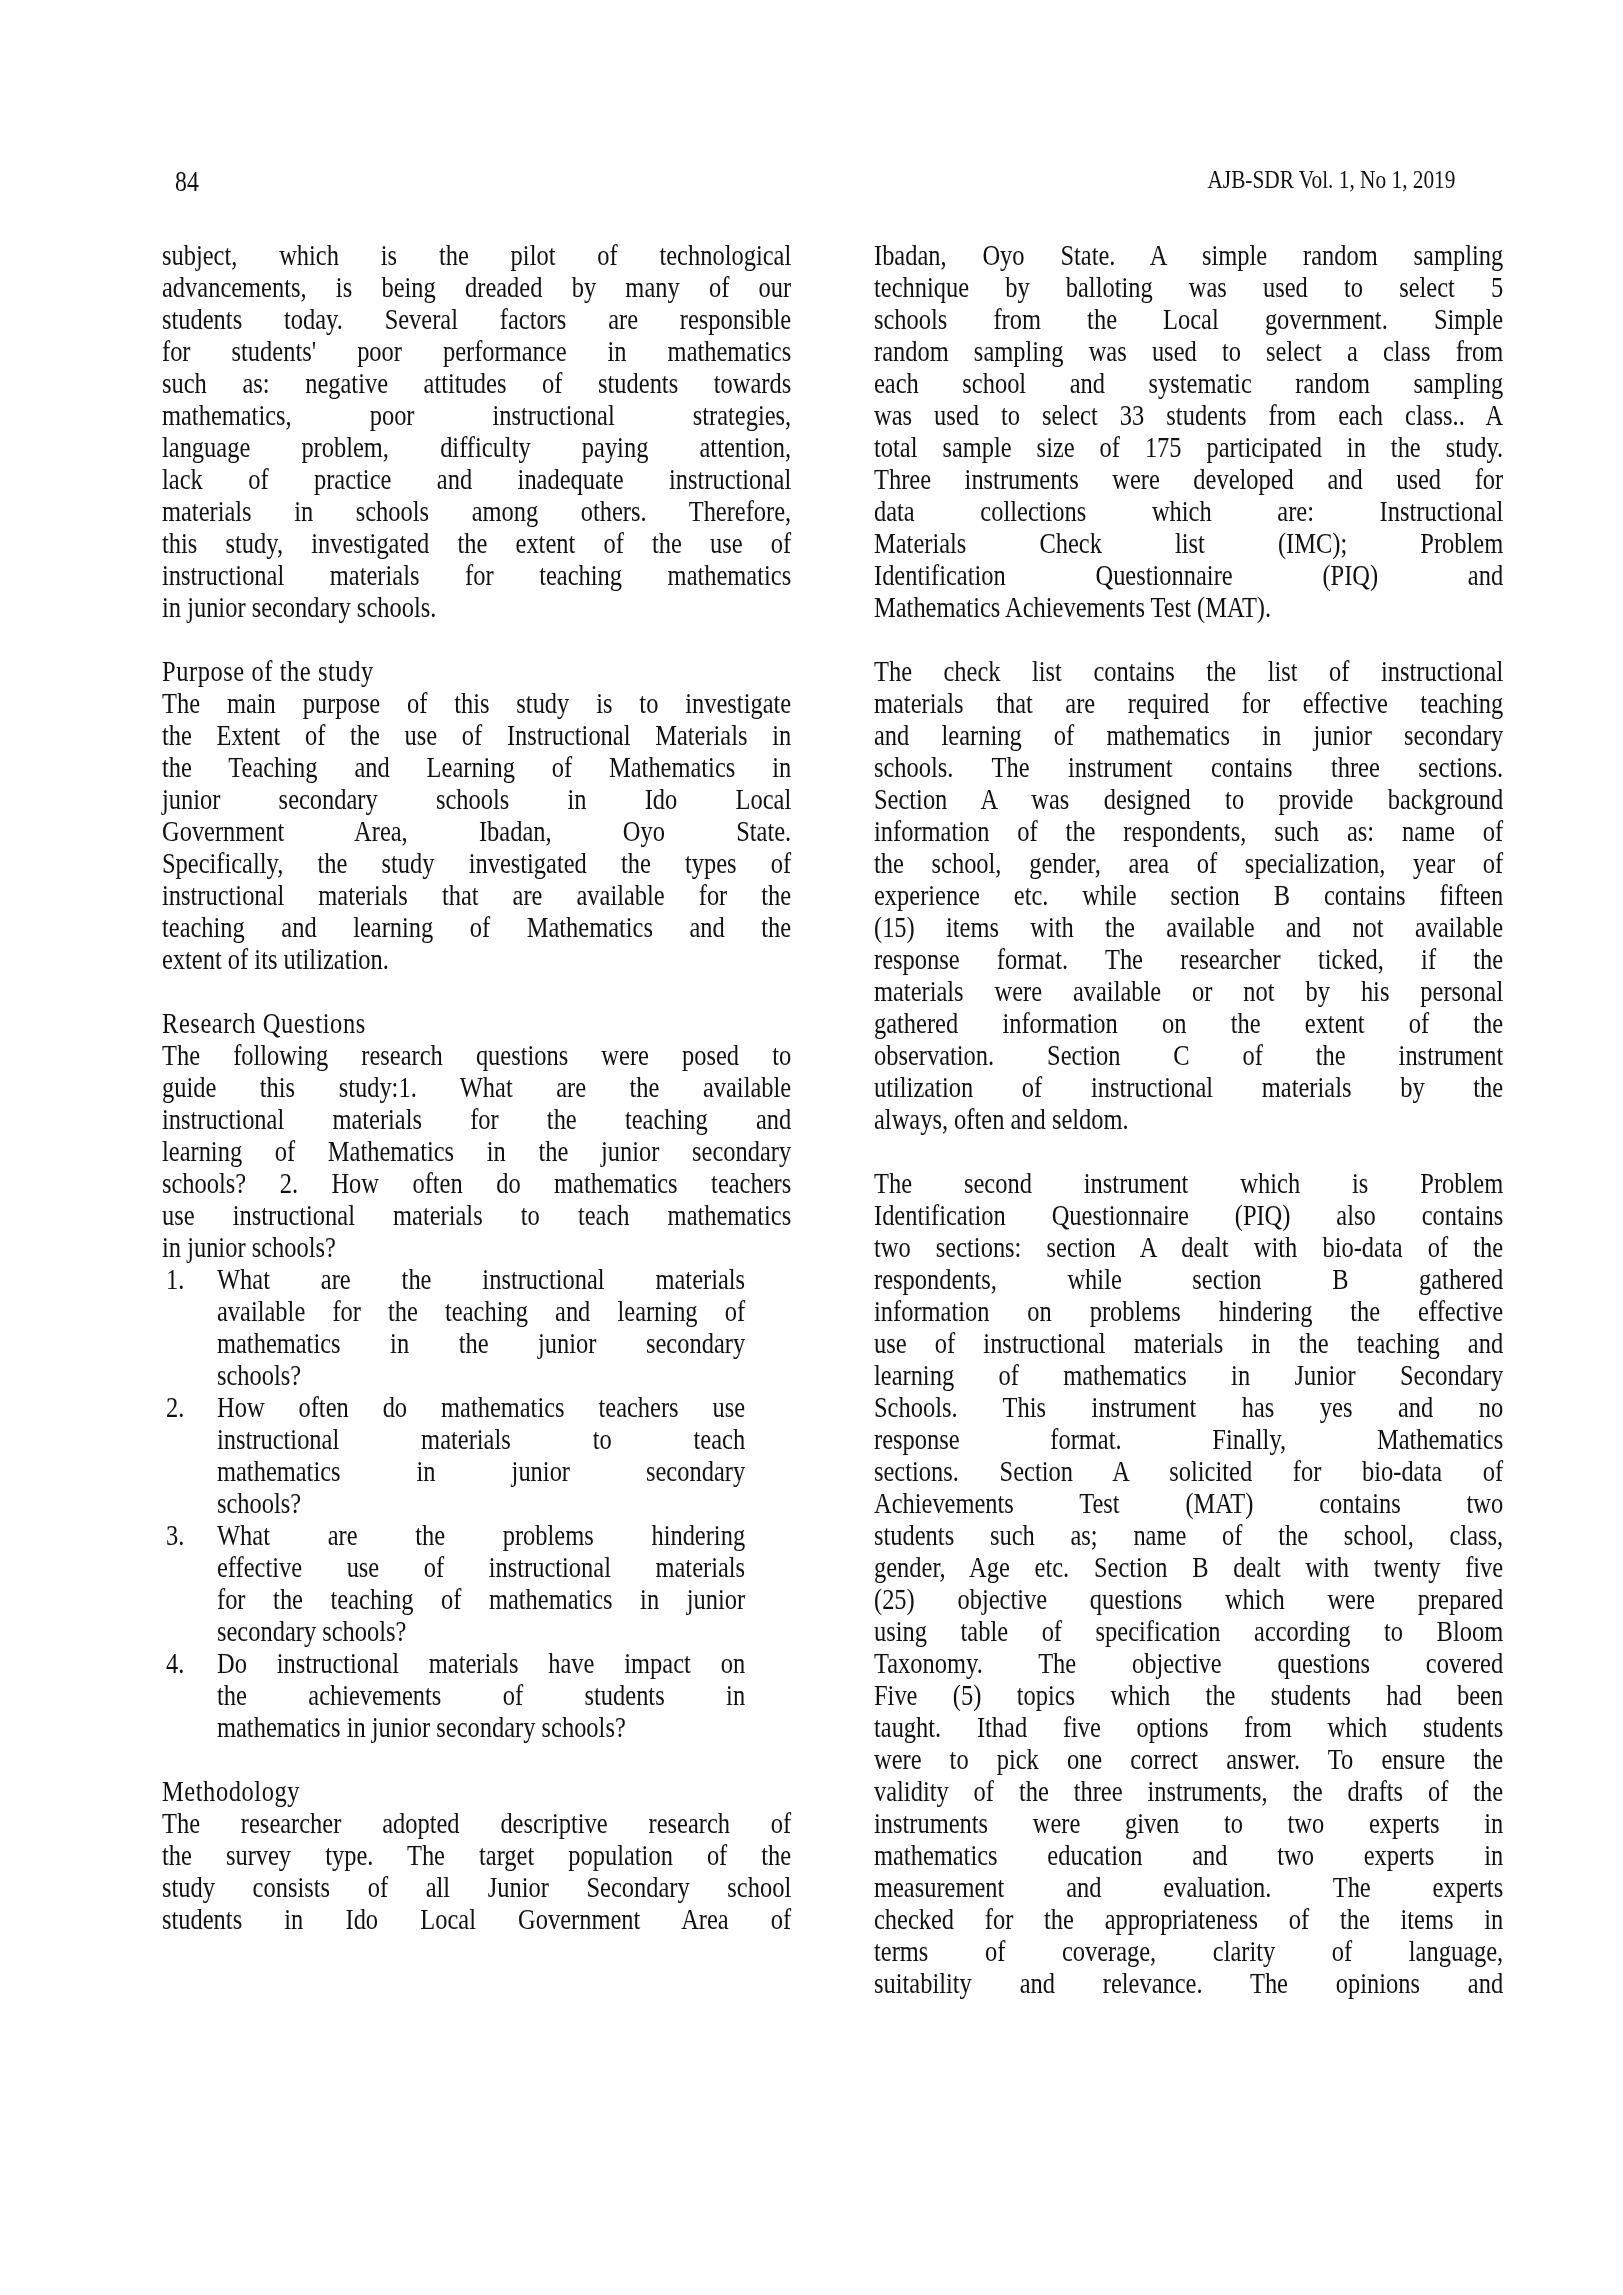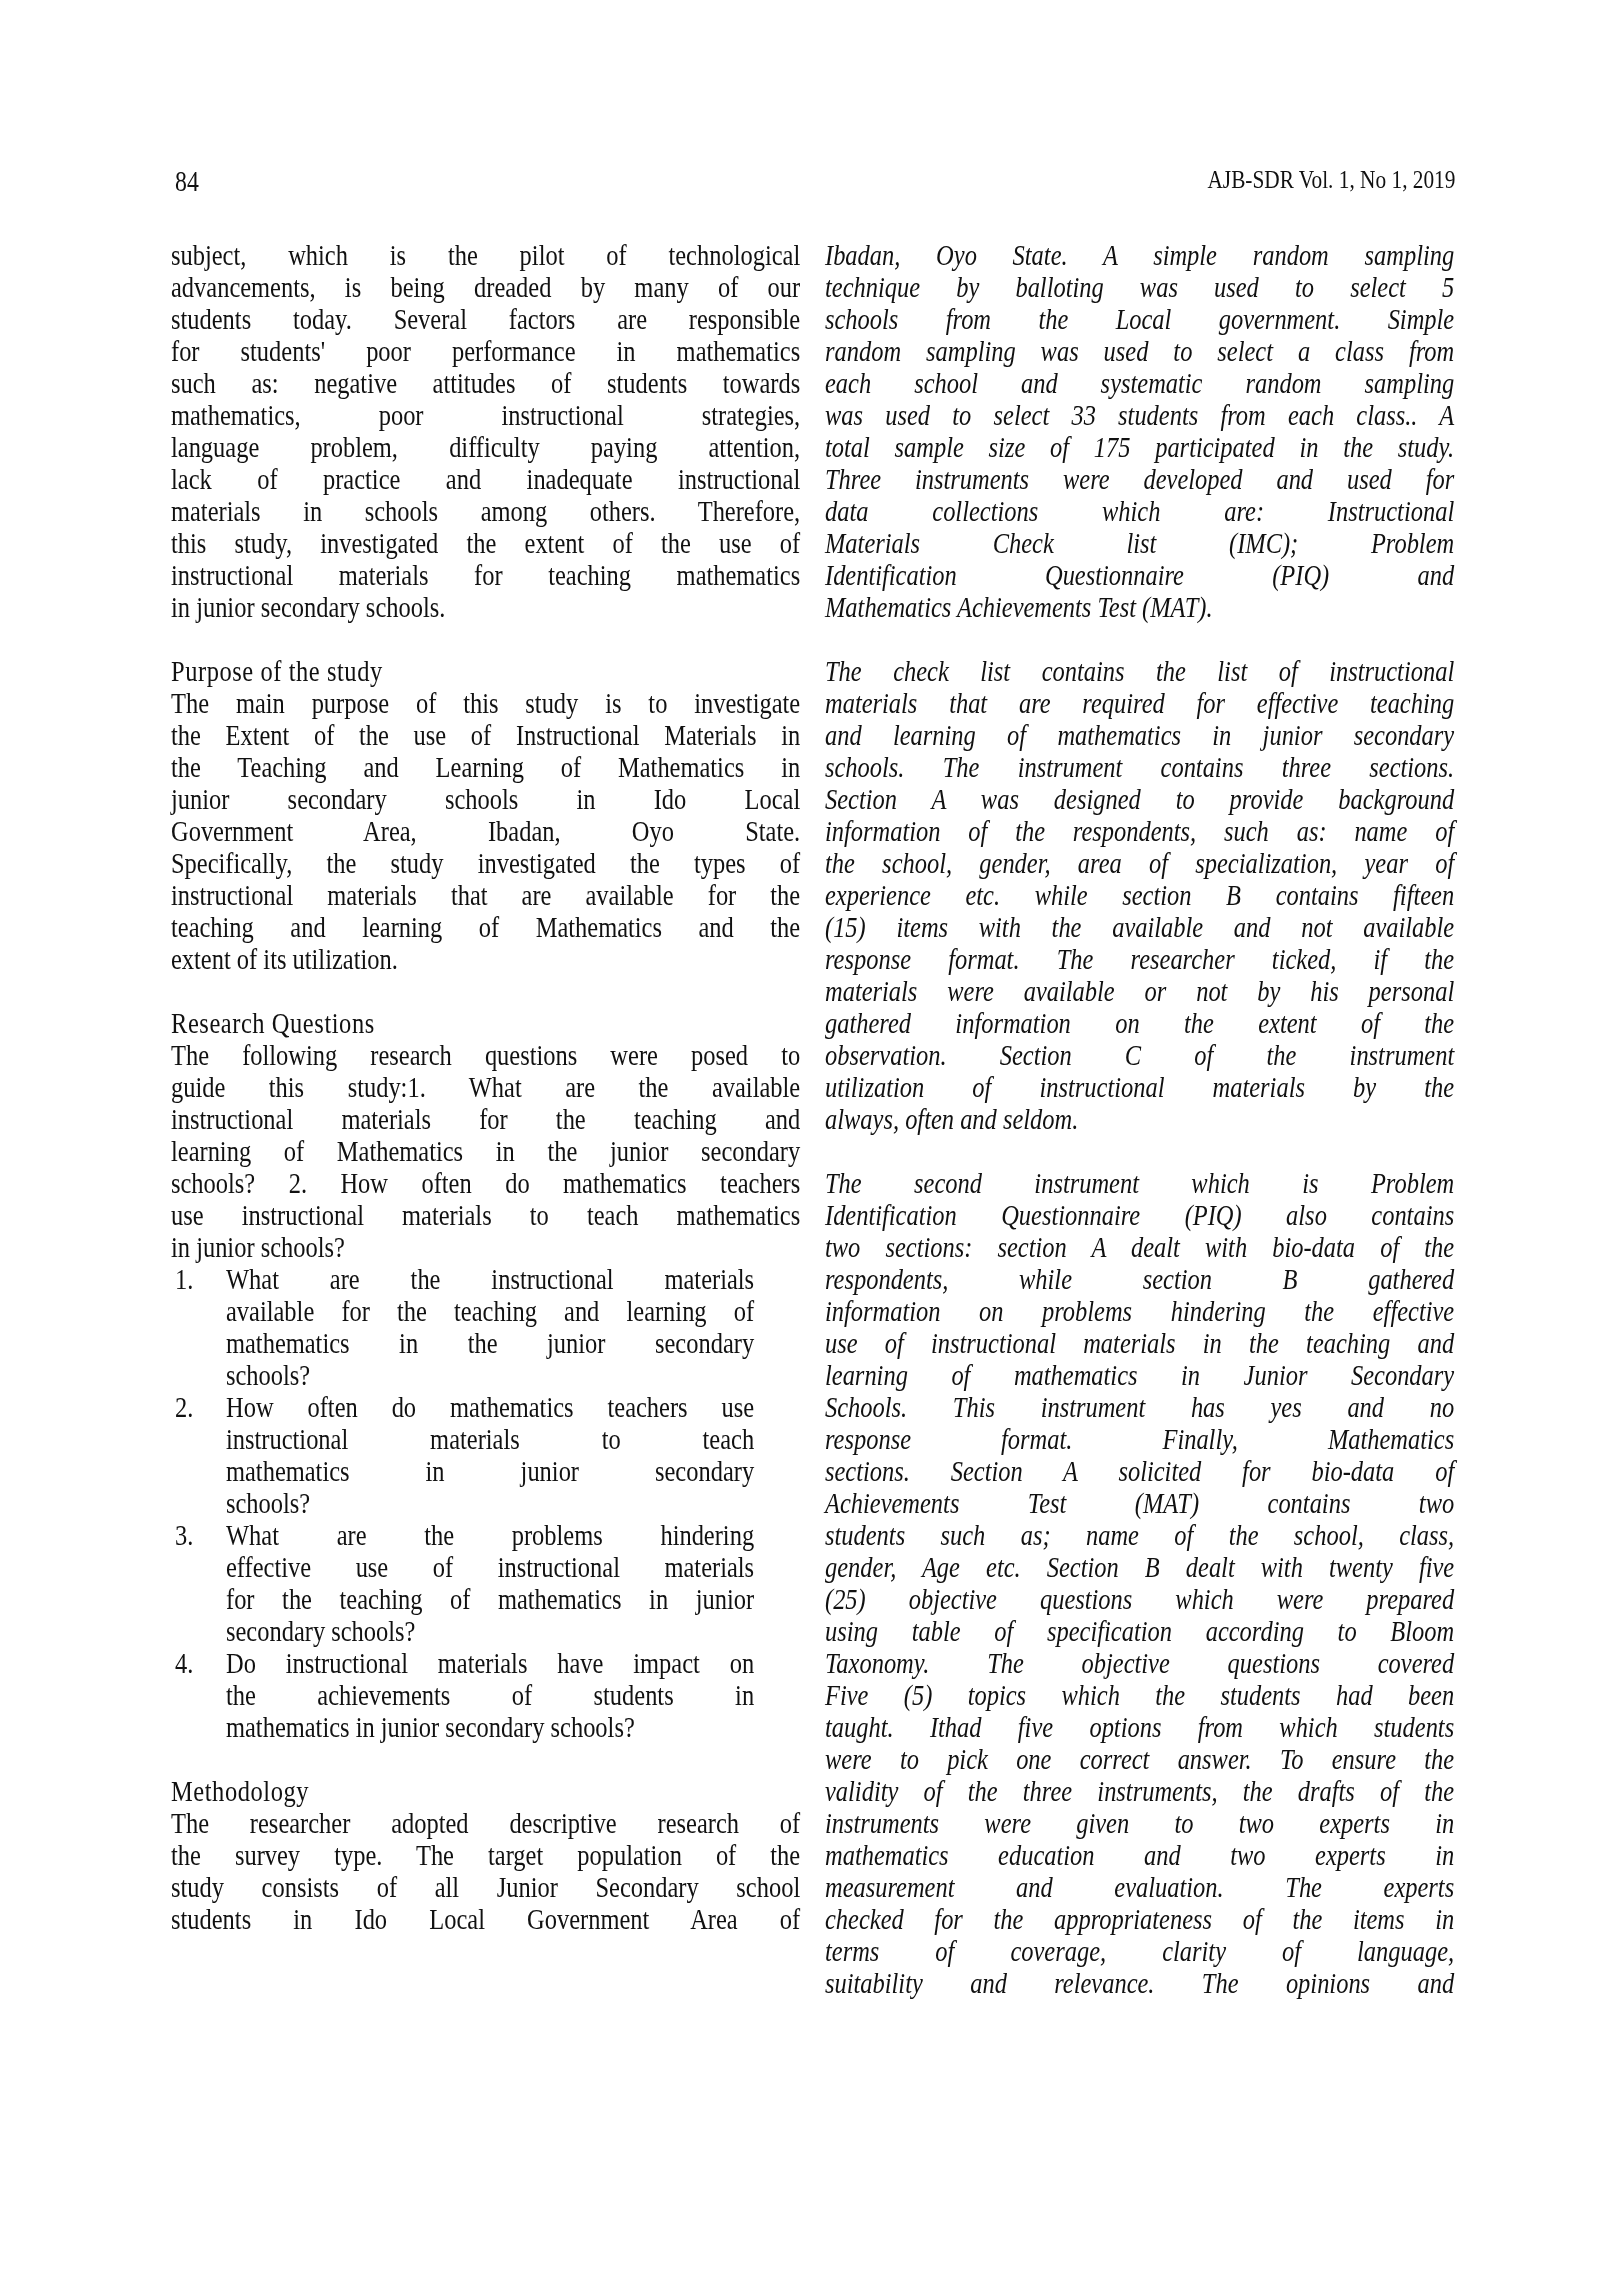--- a/index.html
+++ b/index.html
@@ -1,22 +1,22 @@
 <!DOCTYPE html>
 <html style="font-size:10.5px"><head>
 <meta charset="utf-8">
 <style>
   html, body { margin: 0; padding: 0; background: #ffffff; }
   body { width: 1623px; height: 2295px; position: relative; overflow: hidden;
          font-family: "Liberation Serif", "DejaVu Serif", serif; color: #111111; }
   .page-number { position: absolute; left: 175px; top: 167px; font-size: 29px; line-height: 1; transform: scaleX(0.82); transform-origin: left top; }
   .running-head { position: absolute; right: 168px; top: 167px; font-size: 26px; line-height: 1; transform: scaleX(0.82); transform-origin: right top; white-space: nowrap; }
   .column { position: absolute; top: 239px; width: 628px; }
-  .col-left { left: 171px; }
-  .col-right { left: 825px; font-style: italic; }
+  .col-left { left: 162px; }
+  .col-right { left: 874px; }
   .line { display: block; height: 32px; line-height: 32px; font-size: 30px; white-space: nowrap; overflow: visible; }
   .line .txt { display: inline-block; width: 772px; transform: scaleX(0.815); transform-origin: left center; text-align: justify; text-align-last: justify; }
   .line.last .txt { text-align-last: left; }
   .gap { height: 32px; }
   .heading .txt { text-align-last: left; letter-spacing: 0.7px; }
   .list-item { position: relative; }
   .list-item .num { position: absolute; left: 3.9px; top: 0; font-size: 30px; line-height: 32px; transform: scaleX(0.815); transform-origin: left center; }
   .list-item .body { margin-left: 55px; }
   .list-item .body .line .txt { width: 648px; }
 </style>

